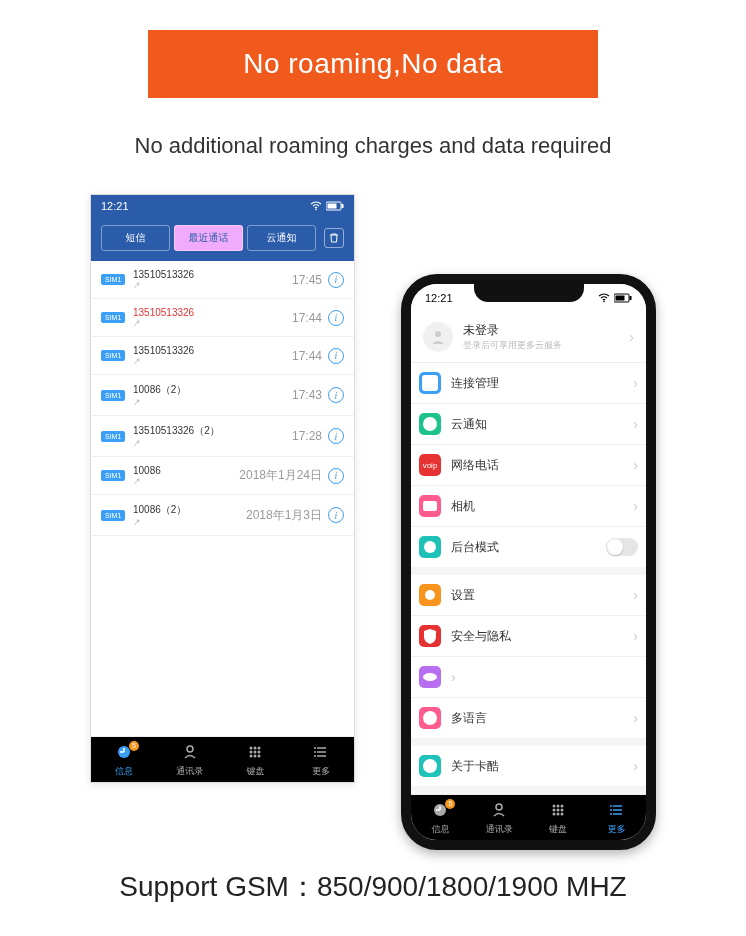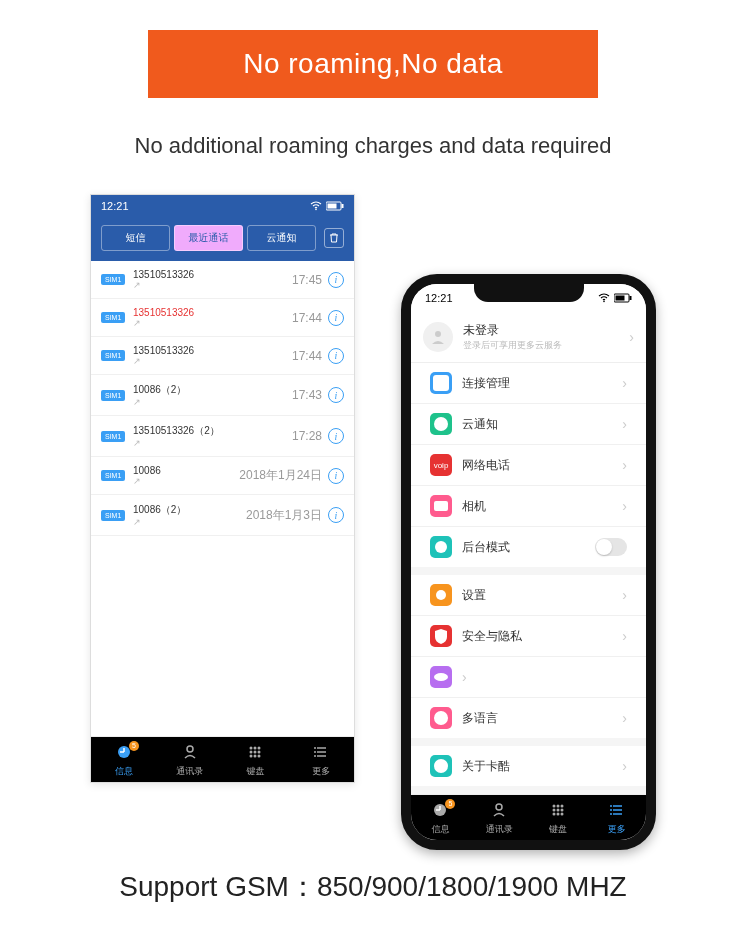--- a/index.html
+++ b/index.html
@@ -39,21 +39,21 @@
 
 .phone-right { width: 255px; border: 10px solid #111; border-radius: 36px; background: #fff; overflow: hidden; box-shadow: 0 4px 12px rgba(0,0,0,0.3); position: relative; margin-top: 80px; }
 .notch { position: absolute; top: 0; left: 50%; transform: translateX(-50%); width: 110px; height: 18px; background: #111; border-radius: 0 0 14px 14px; z-index: 5; }
 .statusbar-r { height: 28px; display: flex; justify-content: space-between; align-items: center; padding: 0 14px; font-size: 11px; color: #000; background: #fff; }
 .login-row { display: flex; align-items: center; padding: 10px 12px; border-bottom: 1px solid #eee; }
 .avatar { width: 30px; height: 30px; border-radius: 50%; background: #f0f0f0; margin-right: 10px; display: flex; align-items: center; justify-content: center; }
 .login-text .t { font-size: 12px; color: #333; }
 .login-text .s { font-size: 9px; color: #bbb; }
 .settings-list { }
 .settings-group { border-bottom: 8px solid #f5f5f5; }
-.set-row { display: flex; align-items: center; padding: 9px 19px; border-bottom: 1px solid #f0f0f0; }
+.set-row { display: flex; align-items: center; padding: 9px 8px; border-bottom: 1px solid #f0f0f0; }
 .set-row:last-child { border-bottom: 0; }
 .set-icon { width: 22px; height: 22px; border-radius: 5px; margin-right: 10px; display: flex; align-items: center; justify-content: center; color: #fff; font-size: 11px; }
 .set-label { flex: 1; font-size: 12px; color: #333; }
 .chev { color: #ccc; font-size: 14px; }
 .toggle { width: 32px; height: 18px; background: #e5e5e5; border-radius: 9px; position: relative; }
 .toggle::after { content: ''; width: 16px; height: 16px; background: #fff; border-radius: 50%; position: absolute; left: 1px; top: 1px; box-shadow: 0 1px 2px rgba(0,0,0,0.2); }
 
 svg { display: block; }
 </style>
 </head>

